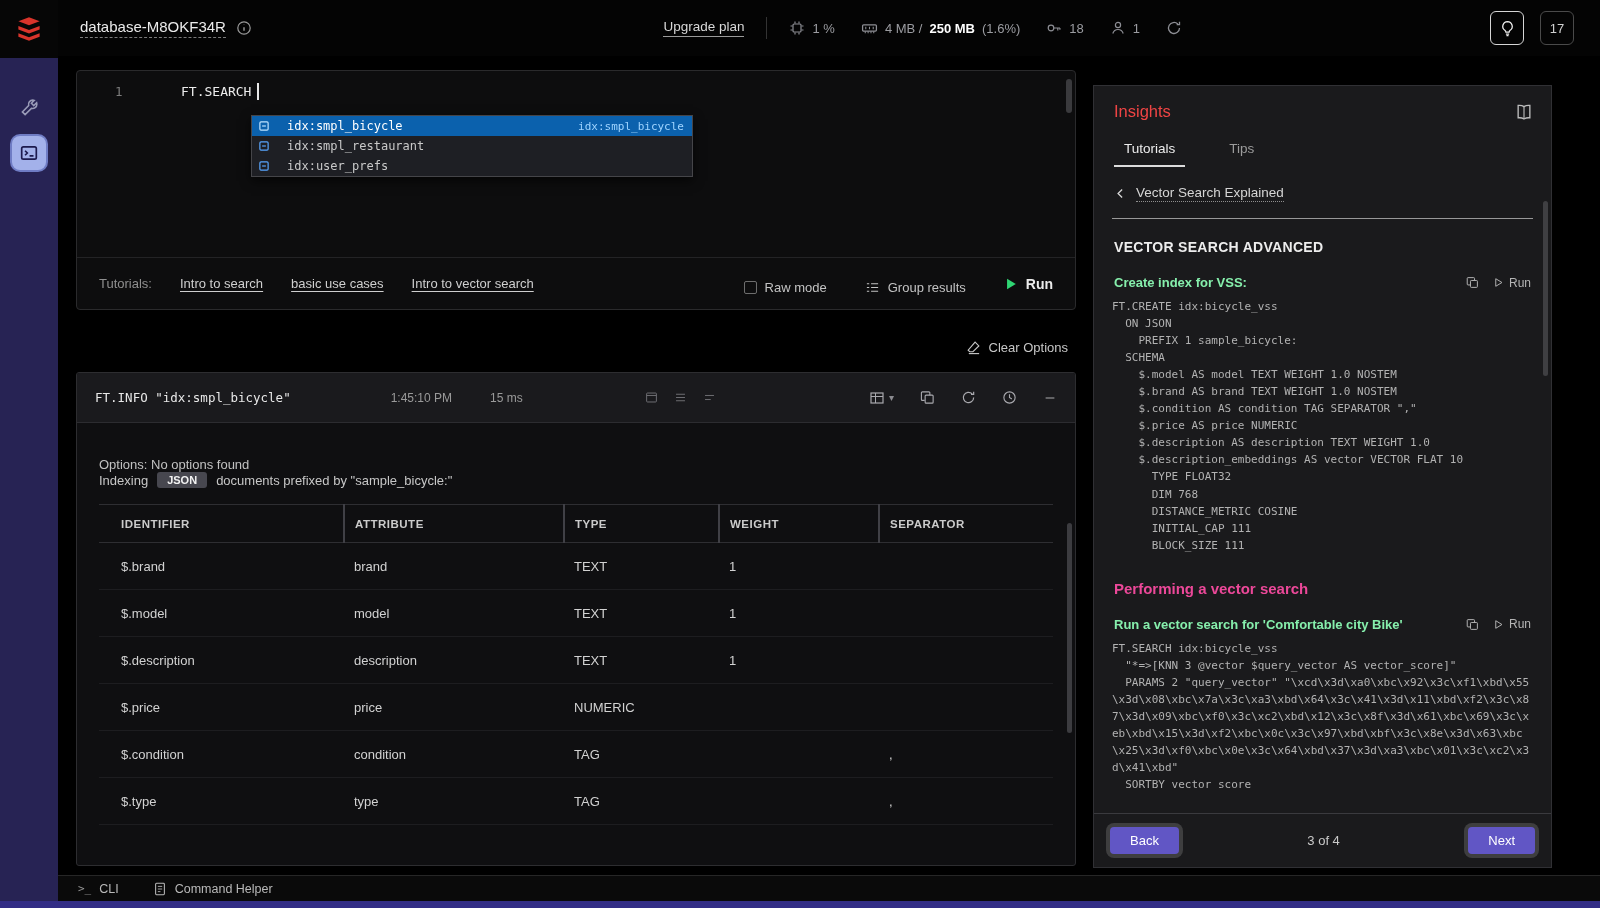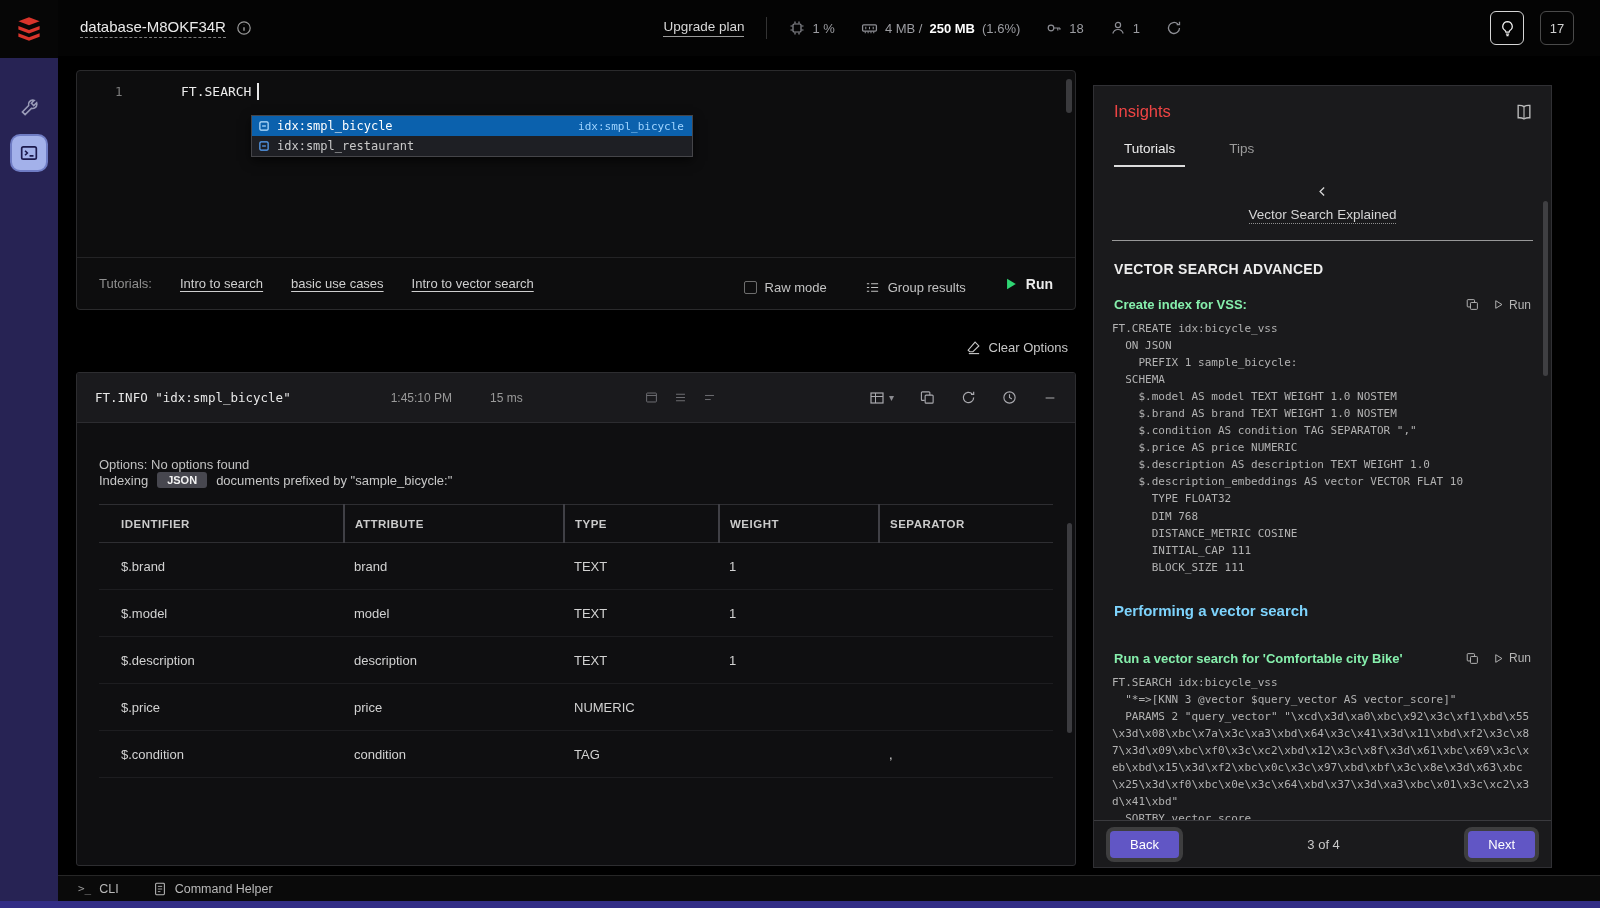--- a/index.html
+++ b/index.html
@@ -32,21 +32,21 @@
 
   
   #editor-card { position:absolute; left:76px; top:70px; width:1000px; height:240px; background:#0d0d0e; border:1px solid #2a2a2c; border-radius:4px; }
   #editor-area { position:relative; height:186px; }
   #gutter { position:absolute; left:38px; top:13px; color:#7c7c7c; font-size:12.5px; }
   #code-line { position:absolute; left:104px; top:12px; font-size:13px; color:#ececec; display:flex; align-items:center; }
   #cursor { width:1.5px; height:17px; background:#e8e8e8; margin-left:6px; }
   #ed-scrollbar { position:absolute; right:3px; top:8px; width:6px; height:34px; background:#3a3a3d; border-radius:3px; cursor:pointer; }
 
   #suggest { position:absolute; left:174px; top:44px; width:442px; background:#1e1f24; border:1px solid #454549; box-shadow:0 4px 10px rgba(0,0,0,.6); z-index:4; }
-  .sg-row { display:flex; align-items:center; gap:7px; height:20px; padding:0 8px 0 6px; font-family:"DejaVu Sans Mono",monospace; font-size:12px; color:#c9c9c9; cursor:pointer; }
+  .sg-row { display:flex; align-items:center; gap:17px; height:20px; padding:0 8px 0 6px; font-family:"DejaVu Sans Mono",monospace; font-size:12px; color:#c9c9c9; cursor:pointer; }
   .sg-row.selected { background:#0b61ad; color:#ffffff; }
   .sg-row .sg-icon { color:#58a6ff; flex:0 0 auto; }
   .sg-row.selected .sg-icon { color:#bfe3ff; }
   .sg-hint { margin-left:auto; font-size:11px; color:#9fd4ff; }
 
   #editor-footer { position:absolute; left:0; right:0; bottom:0; height:52px; border-top:1px solid #232325; display:flex; align-items:center; padding:0 22px; }
   #tutorials-label { color:#8f8f8f; font-size:13px; }
   .tut-link { color:#cfcfcf; font-size:13px; margin-left:28px; text-decoration:underline; text-underline-offset:3px; cursor:pointer; }
   .ef-right { margin-left:auto; display:flex; align-items:center; gap:38px; }
   .toggle-item { display:flex; align-items:center; gap:8px; color:#c3c3c3; font-size:13px; cursor:pointer;margin-top:8px; }
@@ -82,25 +82,25 @@
   #rc-scrollbar { position:absolute; right:3px; top:150px; width:5px; height:210px; background:#3c3c40; border-radius:3px; cursor:pointer; }
 
   
   #insights { position:absolute; left:1093px; top:85px; width:459px; height:783px; background:#1a1a1c; border:1px solid #303034; display:flex; flex-direction:column; }
   #ins-header { display:flex; align-items:center; padding:16px 18px 8px 20px; }
   #ins-title { font-size:16.5px; color:#ef4444; }
   #ins-header .hdr-btns { margin-left:auto; display:flex; gap:14px; color:#bdbdbd; }
   #ins-tabs { display:flex; gap:34px; padding:12px 20px 0 20px; }
   .ins-tab { font-size:13.5px; color:#9b9b9b; padding:0 10px 9px 10px; cursor:pointer; }
   .ins-tab.active { color:#ededed; border-bottom:2px solid #dcdcdc; }
-  #back-row { display:flex; align-items:center; gap:9px; padding:18px 20px 0 20px; color:#d5d5d5; font-size:13.5px;flex-direction:column; }
+  #back-row { display:flex; align-items:center; gap:9px; padding:18px 20px 0 20px; color:#d5d5d5; font-size:13.5px; }
   #back-link { border-bottom:1px dotted #8f8f8f; padding-bottom:1px; cursor:pointer; }
   #ins-hr { border:none; border-top:1px solid #989898; margin:16px 18px 0 18px; }
   .ins-h1 { font-size:14px; font-weight:bold; letter-spacing:.3px; color:#ededed; margin:20px 20px 0 20px; }
-  .ins-h2 { font-size:15px; font-weight:bold; color:#7dd3fc; margin:26px 20px 12px 20px; }
+  .ins-h2 { font-size:15px; font-weight:bold; color:#ec4899; margin:26px 20px 0 20px; }
   .snippet-caption { display:flex; align-items:center; margin:20px 20px 0 20px; }
   .snippet-caption .cap { font-size:13px; color:#86efac;font-weight:bold; }
   .snip-btns { margin-left:auto; display:flex; align-items:center; gap:14px; color:#b5b5b5; }
   .snip-btns .sb { display:flex; align-items:center; gap:5px; font-size:12px; cursor:pointer; }
   pre.code { margin:8px 18px 0 18px; font-family:"DejaVu Sans Mono",monospace; font-size:11px; line-height:1.55; color:#b2b2b2; white-space:pre-wrap; word-break:break-all; }
   #ins-scroll { position:absolute; right:3px; top:115px; width:5px; height:175px; background:#3f3f42; border-radius:3px; cursor:pointer; }
   #ins-footer { margin-top:auto; border-top:1px solid #3a3a3e; height:54px; display:flex; align-items:center; padding:0 16px; }
   .purple-btn { background:#6156c5; color:#fff; font-size:13px; border:none; border-radius:4px; padding:6px 20px; cursor:pointer; box-shadow:0 0 0 4px rgba(190,190,190,.22); }
   #ins-pos { flex:1; text-align:center; color:#c9c9c9; font-size:13px; }
 
@@ -220,20 +220,29 @@
       </div>
       <div class="sg-row">
         <span class="sg-icon">
           <svg width="12" height="12" viewBox="0 0 16 16" fill="none" stroke="currentColor" stroke-width="1.6">
               <rect x="2.5" y="2.5" width="11" height="11" rx="1.5"></rect>
               <path d="M5.5 8h5"></path>
             </svg>
         </span>
         <span>idx:smpl_restaurant</span>
       </div>
+      <div class="sg-row">
+        <span class="sg-icon">
+          <svg width="12" height="12" viewBox="0 0 16 16" fill="none" stroke="currentColor" stroke-width="1.6">
+              <rect x="2.5" y="2.5" width="11" height="11" rx="1.5"></rect>
+              <path d="M5.5 8h5"></path>
+            </svg>
+        </span>
+        <span>idx:user_prefs</span>
+      </div>
     </div>
   </div>
 
   <div id="editor-footer">
     <span id="tutorials-label">Tutorials:</span>
     <span class="tut-link">Intro to search</span>
     <span class="tut-link">basic use cases</span>
     <span class="tut-link">Intro to vector search</span>
 
     <span class="ef-right">
@@ -362,20 +371,27 @@
         <tr>
           <td>$.price</td>
           <td>price</td>
           <td>NUMERIC</td>
           <td></td>
           <td></td>
         </tr>
         <tr>
           <td>$.condition</td>
           <td>condition</td>
+          <td>TAG</td>
+          <td></td>
+          <td>,</td>
+        </tr>
+        <tr>
+          <td>$.type</td>
+          <td>type</td>
           <td>TAG</td>
           <td></td>
           <td>,</td>
         </tr>
       </tbody>
     </table>
   </div>
   <span id="rc-scrollbar"></span>
 </section>
 

